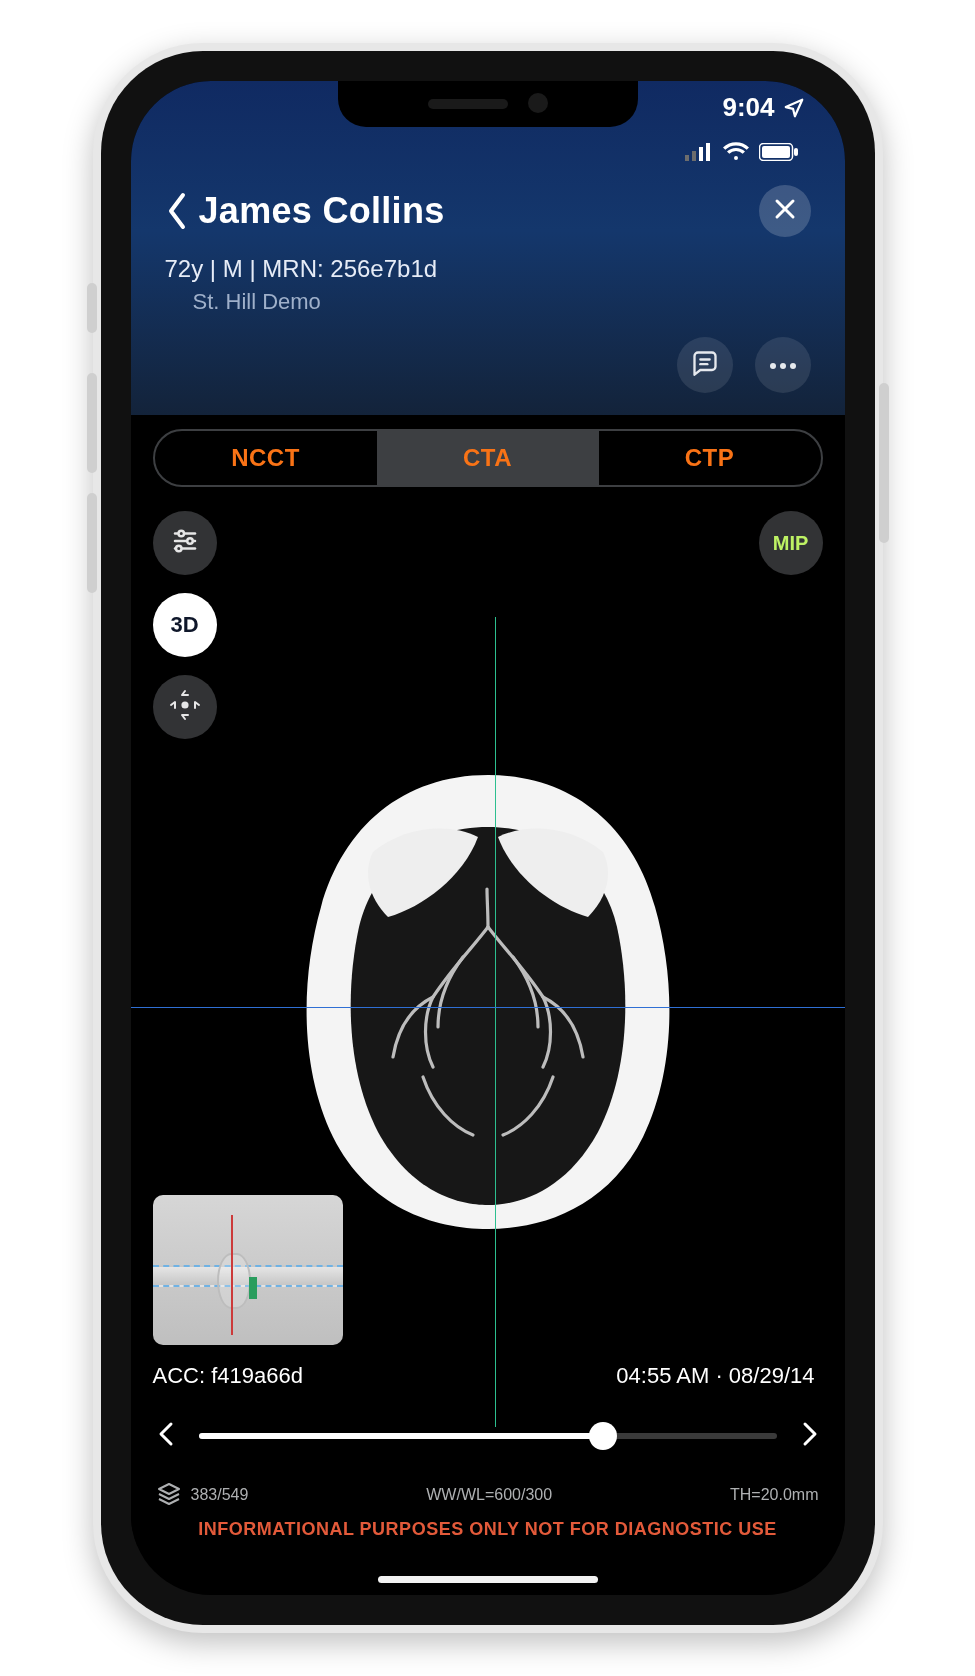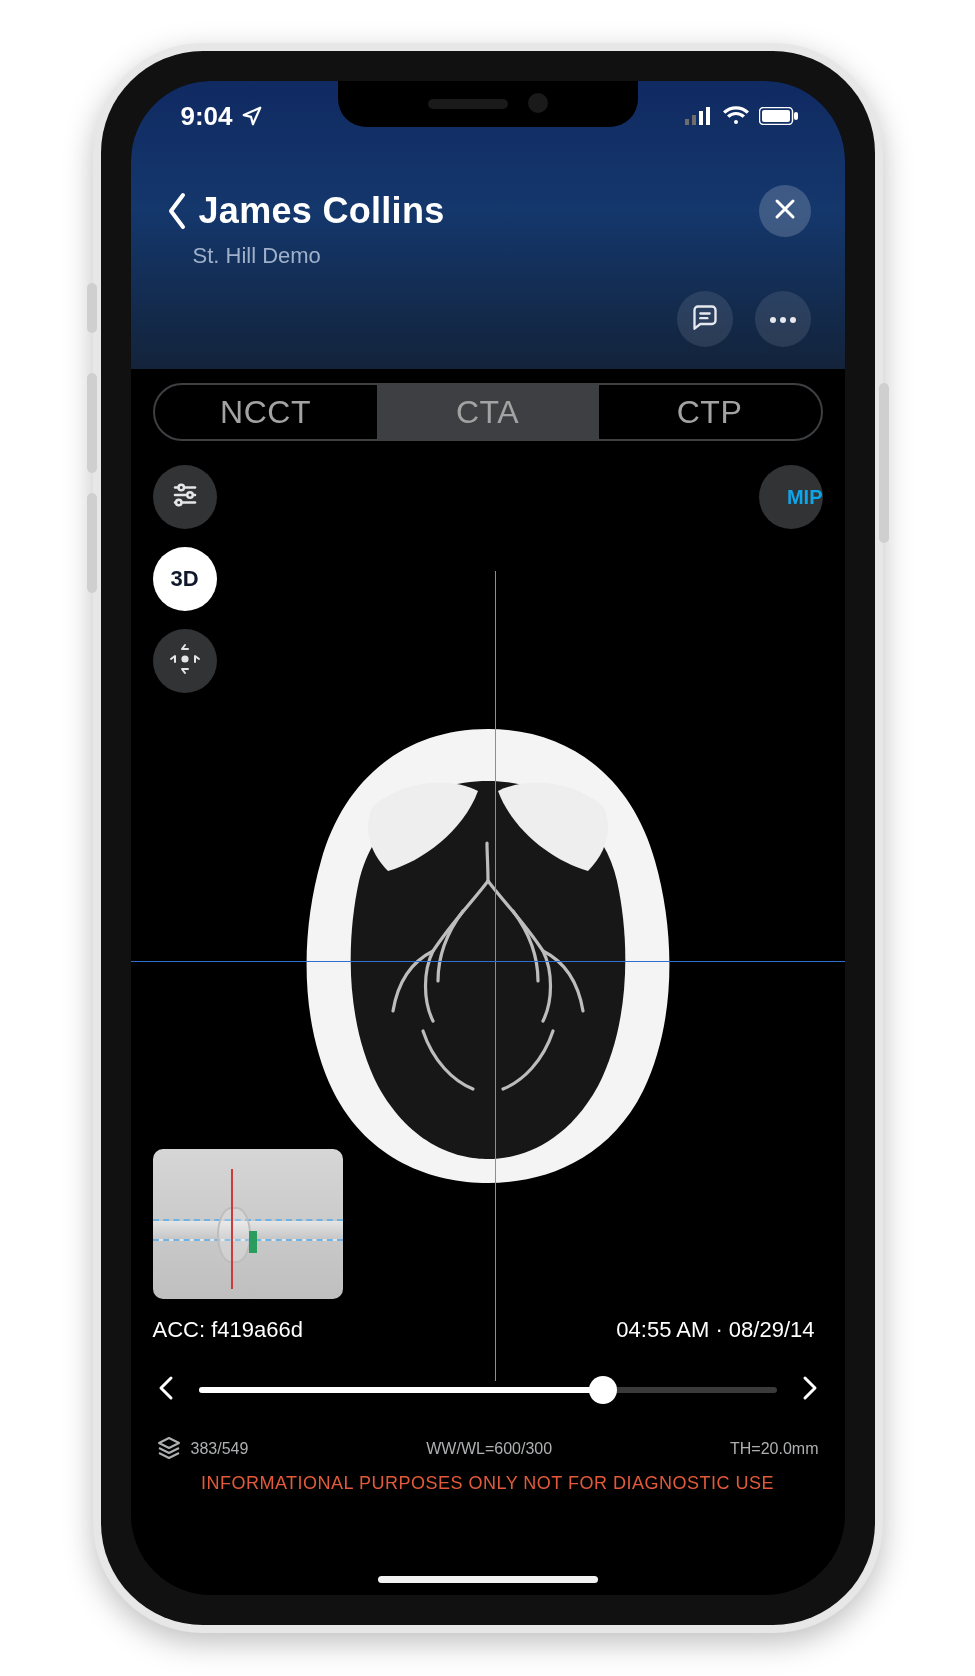--- a/index.html
+++ b/index.html
@@ -12,46 +12,46 @@
   .btn-side { position:absolute; background:#cfcfcf; border-radius:6px; }
   .btn-mute { left:-6px; top:240px; width:10px; height:50px; }
   .btn-vol1 { left:-6px; top:330px; width:10px; height:100px; }
   .btn-vol2 { left:-6px; top:450px; width:10px; height:100px; }
   .btn-power{ right:-6px; top:340px; width:10px; height:160px; }
   
   .notch { position:absolute; top:0; left:50%; transform:translateX(-50%); width:300px; height:46px; background:#000; border-bottom-left-radius:28px; border-bottom-right-radius:28px; z-index:50; }
   .notch:before { content:""; position:absolute; left:90px; top:18px; width:80px; height:10px; background:#1a1a1a; border-radius:5px; }
   .notch:after  { content:""; position:absolute; left:190px; top:12px; width:20px; height:20px; background:#1a1a1a; border-radius:50%; }
   
-  .statusbar { position:absolute; top:0; left:0; right:0; height:70px; display:flex; justify-content:space-between; align-items:center; padding:0 40px; color:#fff; font-weight:600; font-size:26px; z-index:40; }
+  .statusbar { position:absolute; top:11px; left:0; right:0; height:70px; display:flex; justify-content:space-between; align-items:flex-end; padding:0 40px; color:#fff; font-weight:600; font-size:26px; z-index:40;flex-direction:column; }
   .sb-left { display:flex; align-items:center; gap:8px; margin-left:10px;}
   .sb-right { display:flex; align-items:center; gap:10px; margin-right:6px;}
   .loc-arrow svg, .sb-right svg { display:block; }
   
   .header { position:relative; padding: 104px 34px 22px 34px; background: linear-gradient(180deg,#102a62 0%, #14376c 45%, #13233a 100%); color:#fff; }
   .hdr-row1 { display:flex; align-items:center; justify-content:space-between; }
   .back { display:flex; align-items:center; gap:10px; }
   .chev { width:24px; height:40px; }
   .pname { font-size:36px; font-weight:600; letter-spacing:.3px; }
   .xbtn { width:52px; height:52px; border-radius:50%; background:rgba(255,255,255,.18); display:flex; align-items:center; justify-content:center; }
   .subline { margin-top:18px; font-size:24px; color:#e6ecf7; font-weight:500; }
   .facility { margin-top:6px; font-size:22px; color:#9fb0ca;margin-left:28px; }
   .hdr-actions { display:flex; justify-content:flex-end; gap:22px; margin-top:22px; }
   .hicon { width:56px; height:56px; border-radius:50%; background: rgba(255,255,255,.10); display:flex; align-items:center; justify-content:center; }
   
   .tabs-wrap { padding: 14px 22px 0 22px; background:#000; }
   .tabs { display:flex; border:2px solid #3d3f42; border-radius:30px; overflow:hidden; height:58px; }
-  .tab { flex:1; display:flex; align-items:center; justify-content:center; color:#a3a3a3; font-size:32px; font-weight:400; letter-spacing:.5px; }
+  .tab { flex:1; display:flex; align-items:center; justify-content:center; color:#f97316; font-size:24px; font-weight:700; letter-spacing:.5px; }
   .tab.active { background:#3d3f42; }
   
   .viewer { position:relative; background:#000; height: 980px; }
   .tool-col { position:absolute; left:22px; top:24px; display:flex; flex-direction:column; gap:18px; }
   .roundbtn { width:64px; height:64px; border-radius:50%; background:#323335; display:flex; align-items:center; justify-content:center; color:#eaeaea; font-weight:700; }
   .roundbtn.light { background:#fff; color:#0f172a; }
-  .mipbtn { position:absolute; right:22px; top:24px; width:64px; height:64px; border-radius:50%; background:#323335; color:#0ea5e9; display:flex; align-items:center; justify-content:flex-end; font-weight:700; font-size:20px; }
+  .mipbtn { position:absolute; right:22px; top:24px; width:64px; height:64px; border-radius:50%; background:#323335; color:#bef264; display:flex; align-items:center; justify-content:center; font-weight:700; font-size:20px; }
   
   .cross-v { position:absolute; left:51%; top:130px; bottom:40px; width:1px; background:#2dbf8f; }
   .cross-h { position:absolute; left:0; right:0; top:520px; height:1px; background:#2f6fd4; }
   
   .brain { position:absolute; left:50%; transform:translateX(-50%); top:280px; width:430px; height:470px; }
   
   .inset { position:absolute; left:22px; bottom:122px; width:190px; height:150px; border-radius:10px; background:linear-gradient(180deg,#d6d6d6,#bfbfbf); overflow:hidden; }
   .inset .slab { position:absolute; left:0; right:0; top:70px; height:22px; background:linear-gradient(180deg,#e5e5e5,#c6c6c6); border-top:2px dashed #6fb2e4; border-bottom:2px dashed #6fb2e4; }
   .inset .needle { position:absolute; left:78px; top:20px; width:2px; height:120px; background:#cc3a3a; }
   .inset .green { position:absolute; left:96px; top:82px; width:8px; height:22px; background:#2a9d5e; }
@@ -61,21 +61,21 @@
   
   .scrub { position:absolute; left:22px; right:22px; bottom:16px; display:flex; align-items:center; gap:20px; }
   .scrub .arrow { color:#fff; width:26px; text-align:center; }
   .track { position:relative; flex:1; height:6px; background:#3a3a3a; border-radius:3px; }
   .track .fill { position:absolute; left:0; top:0; bottom:0; width:70%; background:#fff; border-radius:3px; }
   .thumb { position:absolute; top:50%; left:70%; transform:translate(-50%,-50%); width:28px; height:28px; background:#fff; border-radius:50%; }
   
   .footer { background:#000; padding:14px 26px 6px 26px; color:#aeb0b2; }
   .frow { display:flex; justify-content:space-between; align-items:center; font-size:16px; }
   .frow .left { display:flex; align-items:center; gap:10px; }
-  .warn { text-align:center; color:#e35a3a; font-size:18px; letter-spacing:.5px; margin-top:10px; }
+  .warn { text-align:center; color:#e35a3a; font-size:18px; letter-spacing:.5px; margin-top:10px;font-weight:bold; }
   
   .homebar { position:absolute; bottom:12px; left:50%; transform:translateX(-50%); width:220px; height:7px; background:#fff; border-radius:5px; opacity:.95; z-index:60; }
 </style>
 </head>
 <body>
 
 <div class="device-wrap">
   <div class="phone">
     <span class="btn-side btn-mute"></span>
     <span class="btn-side btn-vol1"></span>
@@ -130,20 +130,21 @@
             </div>
             <div class="xbtn">
               <span>
                 <svg width="24" height="24" viewBox="0 0 24 24" stroke="#fff" stroke-width="3" stroke-linecap="round">
                     <line x1="4" y1="4" x2="20" y2="20"></line>
                     <line x1="20" y1="4" x2="4" y2="20"></line>
                   </svg>
               </span>
             </div>
           </div>
+          <div class="subline">72y  |  M  |  MRN: 256e7b1d</div>
           <div class="facility">St. Hill Demo</div>
           <div class="hdr-actions">
             <div class="hicon">
               <span>
                 <svg width="28" height="28" viewBox="0 0 24 24" fill="none" stroke="#e6e9ee" stroke-width="2" stroke-linecap="round" stroke-linejoin="round">
                     <path d="M21 15a3 3 0 0 1-3 3H8l-5 4V6a3 3 0 0 1 3-3h12a3 3 0 0 1 3 3z"></path>
                     <line x1="8" y1="9" x2="16" y2="9"></line>
                     <line x1="8" y1="13" x2="14" y2="13"></line>
                   </svg>
               </span>

